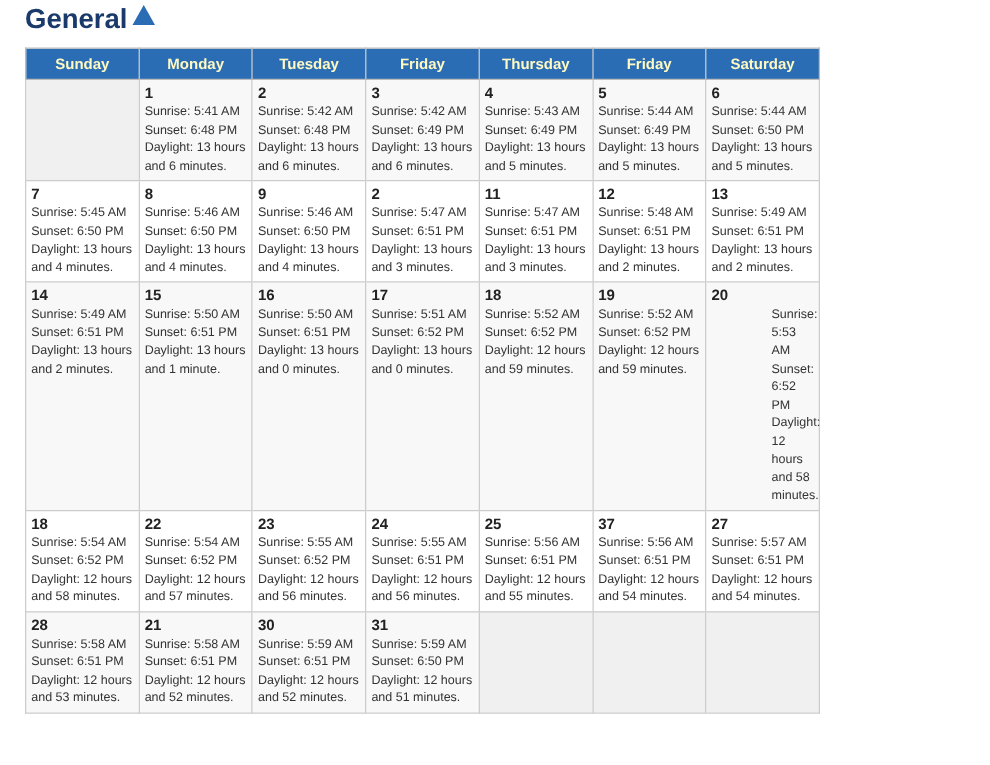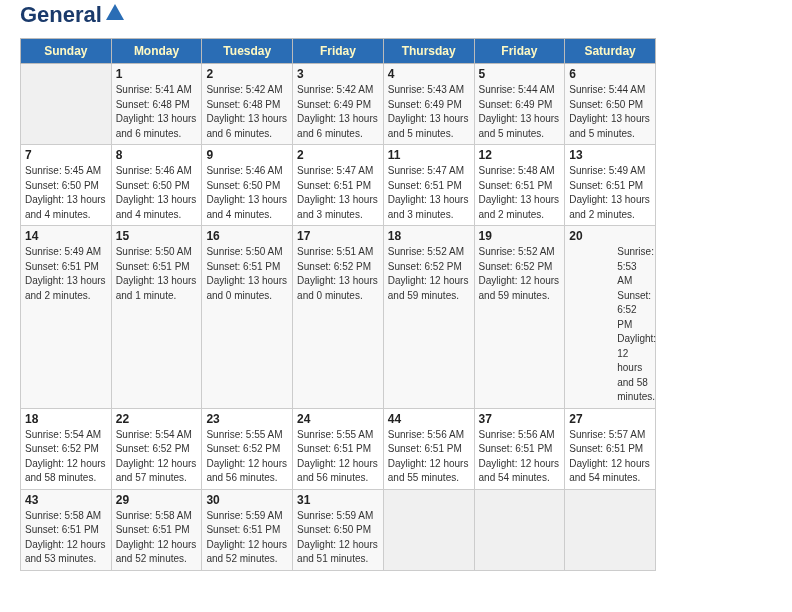--- a/index.html
+++ b/index.html
@@ -283,21 +283,21 @@
 and 56 minutes.</div>
           </td>
           <td>
             <span class="day-number">24</span>
             <div class="day-info" style="white-space: pre-line;">Sunrise: 5:55 AM
 Sunset: 6:51 PM
 Daylight: 12 hours
 and 56 minutes.</div>
           </td>
           <td>
-            <span class="day-number">44</span>
+            <span class="day-number">25</span>
             <div class="day-info" style="white-space: pre-line;">Sunrise: 5:56 AM
 Sunset: 6:51 PM
 Daylight: 12 hours
 and 55 minutes.</div>
           </td>
           <td>
             <span class="day-number">37</span>
             <div class="day-info" style="white-space: pre-line;">Sunrise: 5:56 AM
 Sunset: 6:51 PM
 Daylight: 12 hours
@@ -306,28 +306,28 @@
           <td>
             <span class="day-number">27</span>
             <div class="day-info" style="white-space: pre-line;">Sunrise: 5:57 AM
 Sunset: 6:51 PM
 Daylight: 12 hours
 and 54 minutes.</div>
           </td>
         </tr>
         <tr>
           <td>
-            <span class="day-number">43</span>
+            <span class="day-number">28</span>
             <div class="day-info" style="white-space: pre-line;">Sunrise: 5:58 AM
 Sunset: 6:51 PM
 Daylight: 12 hours
 and 53 minutes.</div>
           </td>
           <td>
-            <span class="day-number">29</span>
+            <span class="day-number">21</span>
             <div class="day-info" style="white-space: pre-line;">Sunrise: 5:58 AM
 Sunset: 6:51 PM
 Daylight: 12 hours
 and 52 minutes.</div>
           </td>
           <td>
             <span class="day-number">30</span>
             <div class="day-info" style="white-space: pre-line;">Sunrise: 5:59 AM
 Sunset: 6:51 PM
 Daylight: 12 hours

